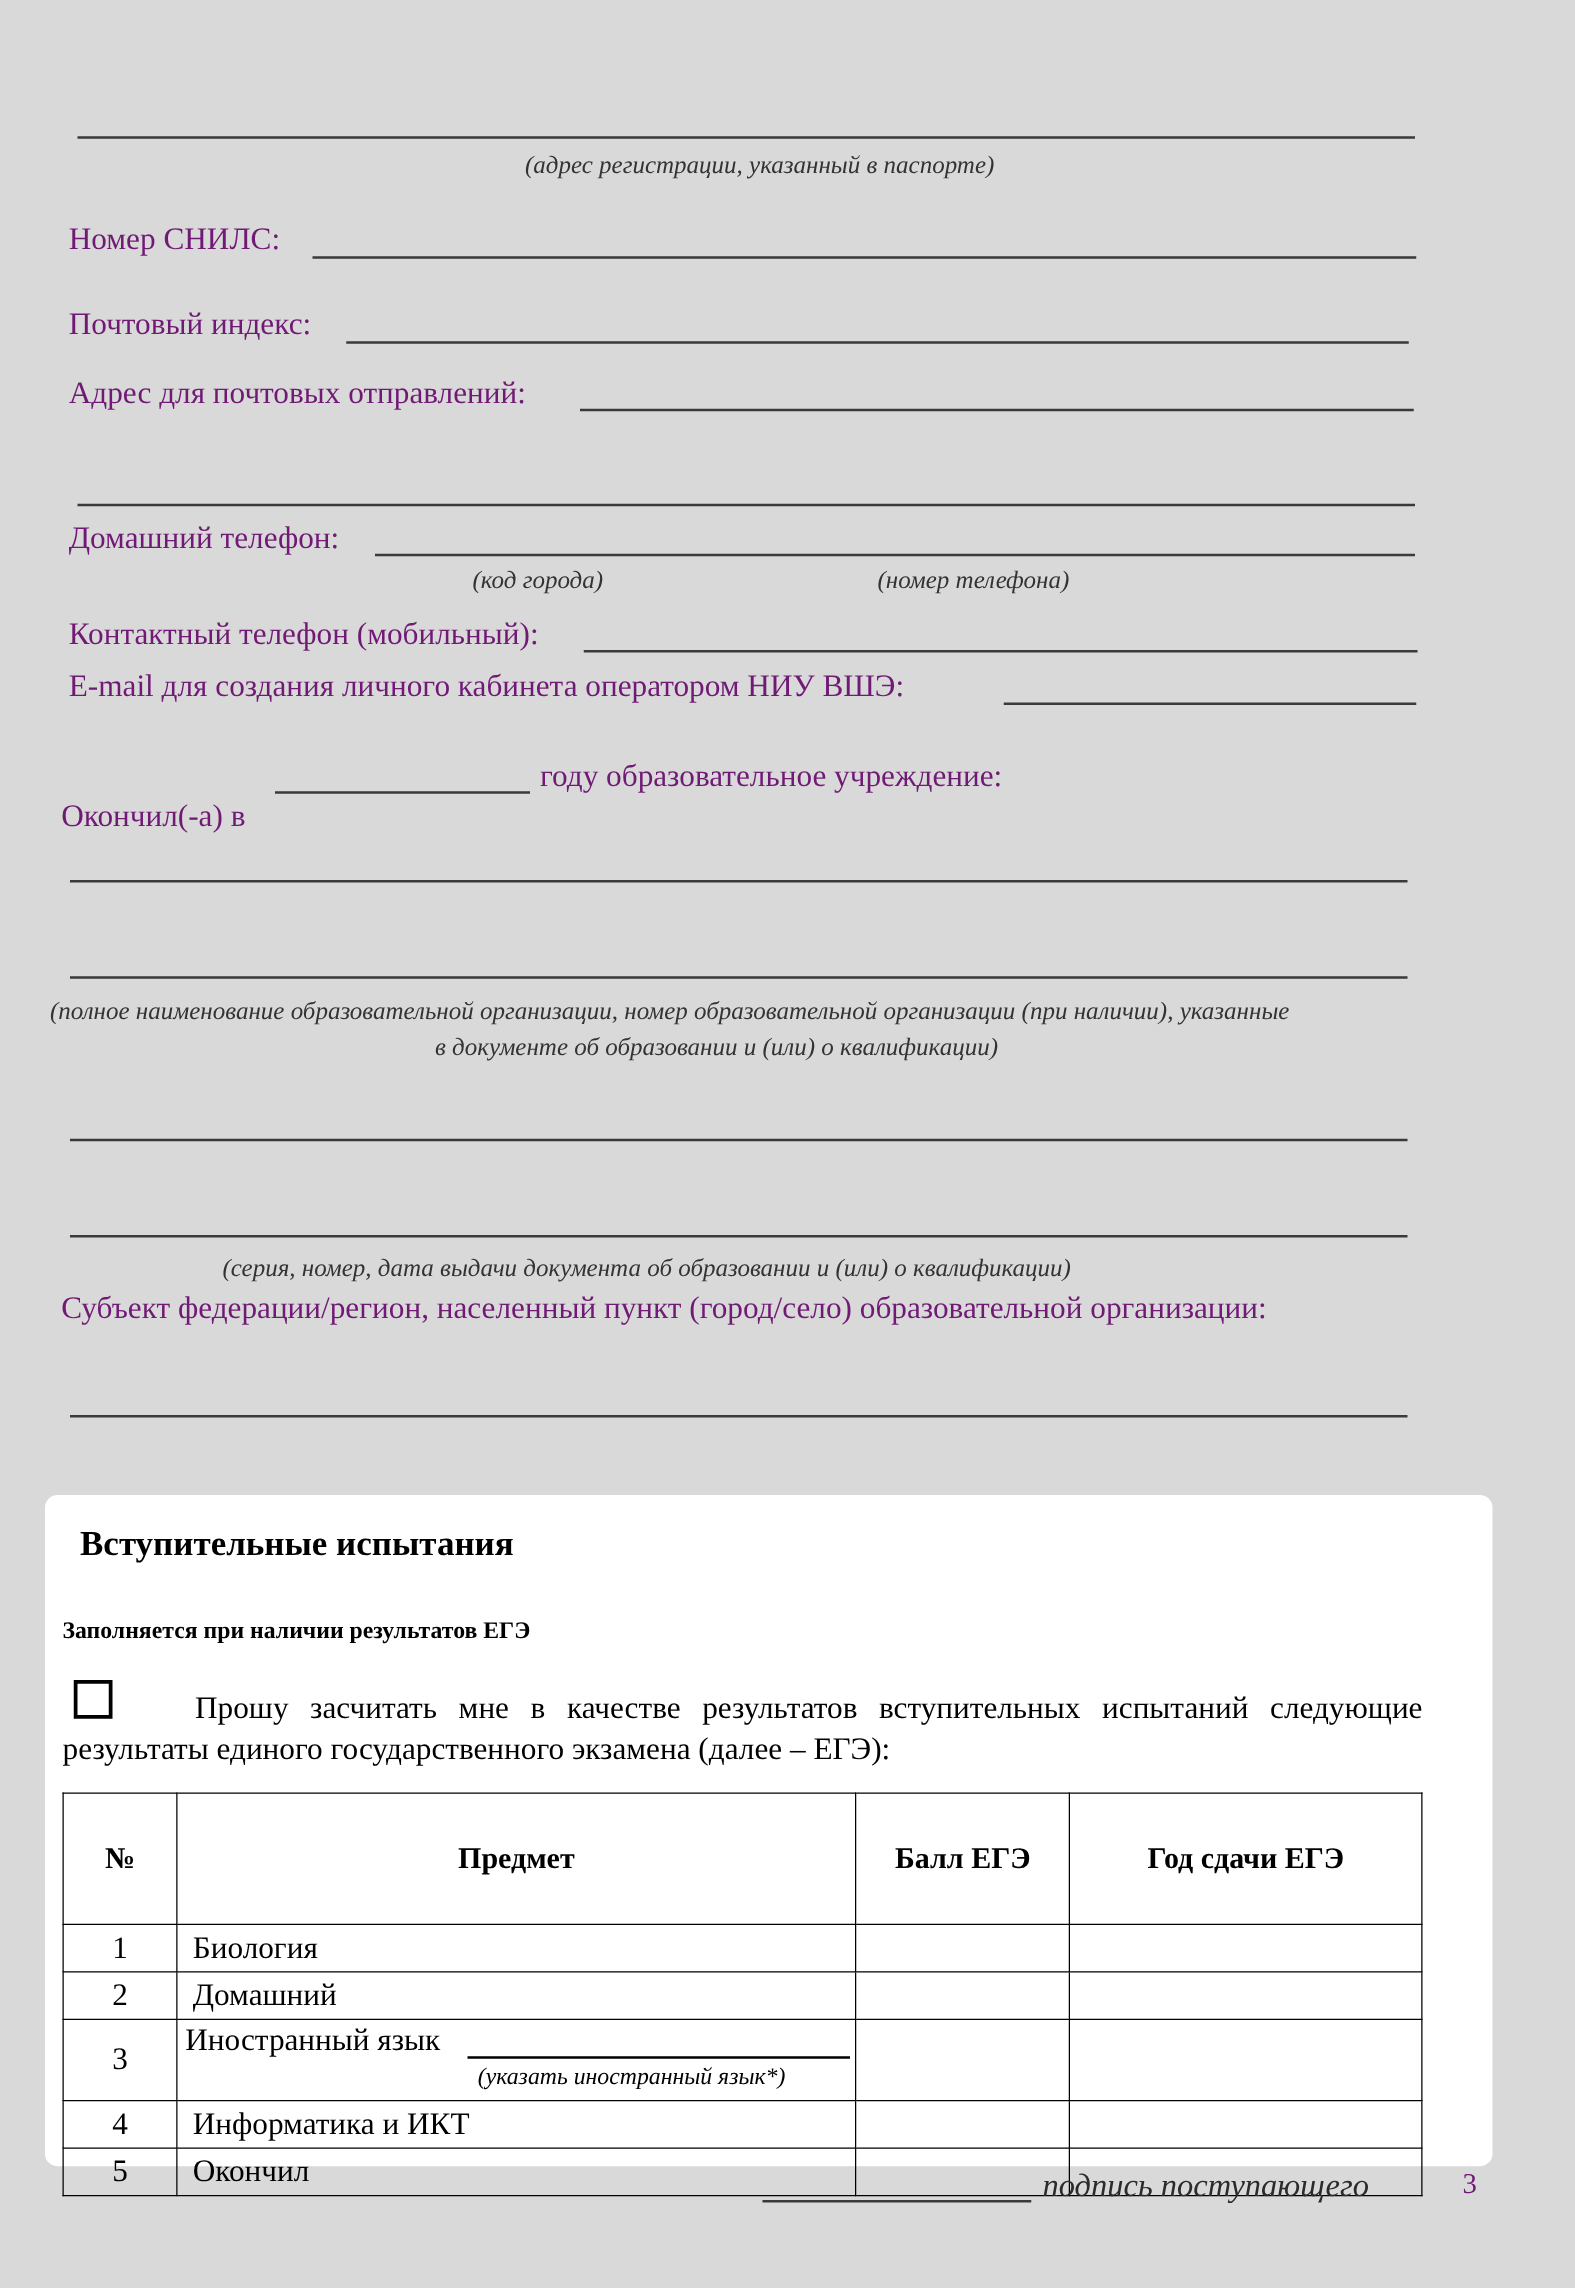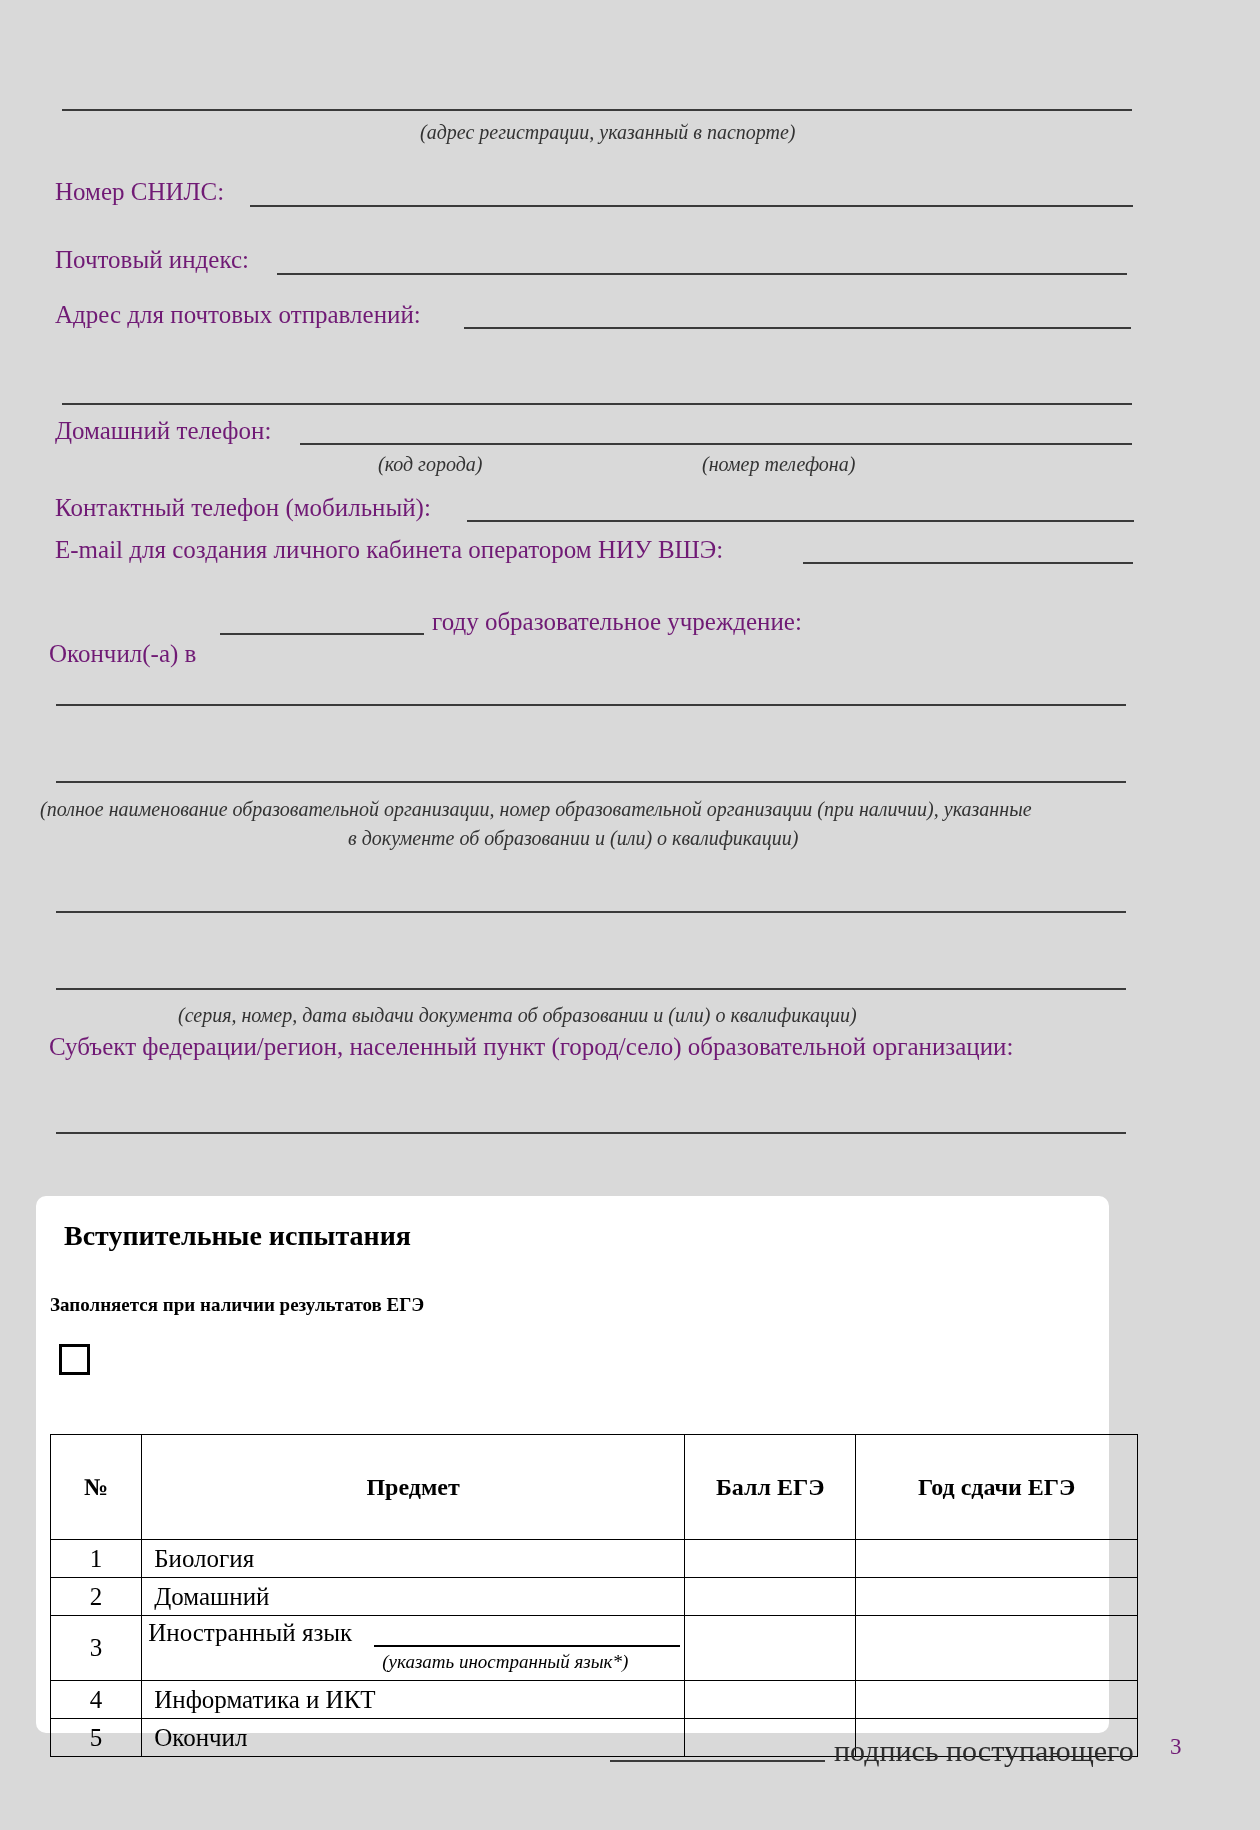--- a/index.html
+++ b/index.html
@@ -7,41 +7,41 @@
     width:1260px; height:1830px; position:relative; overflow:hidden;
     background:#d9d9d9;
     font-family:"Liberation Serif", "DejaVu Serif", serif;
     color:#2a2a2a;
   }
   .abs { position:absolute; }
   .lbl { font-size:25px; color:#701a75; white-space:nowrap; }
   .line { position:absolute; height:0; border-top:2px solid #3a3a3a; }
   .cap { font-size:20px; font-style:italic; color:#333; white-space:nowrap; }
   .card {
-    position:absolute; left:36px; top:1196px; width:1073px; height:537px;
+    position:absolute; left:36px; top:1196px; width:1158px; height:537px;
     background:#ffffff; border-radius:10px;
   }
   .card .h { font-size:28px; font-weight:bold; color:#000; }
   .card .sub { font-size:19px; font-weight:bold; color:#000; }
   .card .para { font-size:25px; color:#000; text-align:justify; line-height:33px; }
   .cb { position:absolute; width:25px; height:25px; border:3px solid #000; background:#fff; }
   table.ege {
     position:absolute; left:14px; top:238px; width:1088px;
     border-collapse:collapse; font-size:25px; color:#000;
   }
   table.ege th, table.ege td { border:1.5px solid #000; padding:0; }
   table.ege th { font-weight:bold; font-size:24px; height:68px; text-align:center; line-height:32px; }
   table.ege td { height:37px; }
   table.ege td.n { text-align:center; }
   table.ege td.s { padding-left:12px; }
   .fl-wrap { position:relative; height:62px; }
   .fl-name { position:absolute; left:6px; top:2px; }
   .fl-line { position:absolute; left:232px; top:28px; width:306px; border-top:2px solid #000; }
   .fl-cap { position:absolute; left:240px; top:34px; font-size:19px; font-style:italic; }
-  .footer-cap { font-size:30px; color:#2b2b2b; }
+  .footer-cap { font-size:26px; font-style:italic; color:#2b2b2b; }
 </style>
 </head>
 <body>
 
 <div class="line" style="left:62px; top:109px; width:1070px;"></div>
 <div class="abs cap" style="left:376px; top:121px;margin-left:44px;">(адрес регистрации, указанный в паспорте)</div>
 
 <div class="abs lbl" style="left:55px; top:178px;">Номер СНИЛС:</div>
 <div class="line" style="left:250px; top:205px; width:883px;"></div>
 
@@ -76,20 +76,21 @@
 <div class="line" style="left:56px; top:988px; width:1070px;"></div>
 <div class="abs cap" style="left:178px; top:1004px;">(серия, номер, дата выдачи документа об образовании и (или) о квалификации)</div>
 
 <div class="abs lbl" style="left:49px; top:1033px;">Субъект федерации/регион, населенный пункт (город/село) образовательной организации:</div>
 <div class="line" style="left:56px; top:1132px; width:1070px;"></div>
 
 <div class="card">
   <div class="abs h" style="left:28px; top:24px;">Вступительные испытания</div>
   <div class="abs sub" style="left:14px; top:98px;">Заполняется при наличии результатов ЕГЭ</div>
   <div class="cb" style="left:23px; top:148px;"></div>
+  <div class="abs para" style="left:14px; top:154px; width:1088px; text-indent:106px;">Прошу засчитать мне в качестве результатов вступительных испытаний следующие результаты единого государственного экзамена (далее – ЕГЭ):</div>
 
   <table class="ege">
     <thead>
       <tr>
         <th style="width:98px;">№</th>
         <th style="width:587px;">Предмет</th>
         <th style="width:184px;">Балл ЕГЭ</th>
         <th style="width:217px; padding:18px 40px;">Год сдачи ЕГЭ</th>
       </tr>
     </thead>

